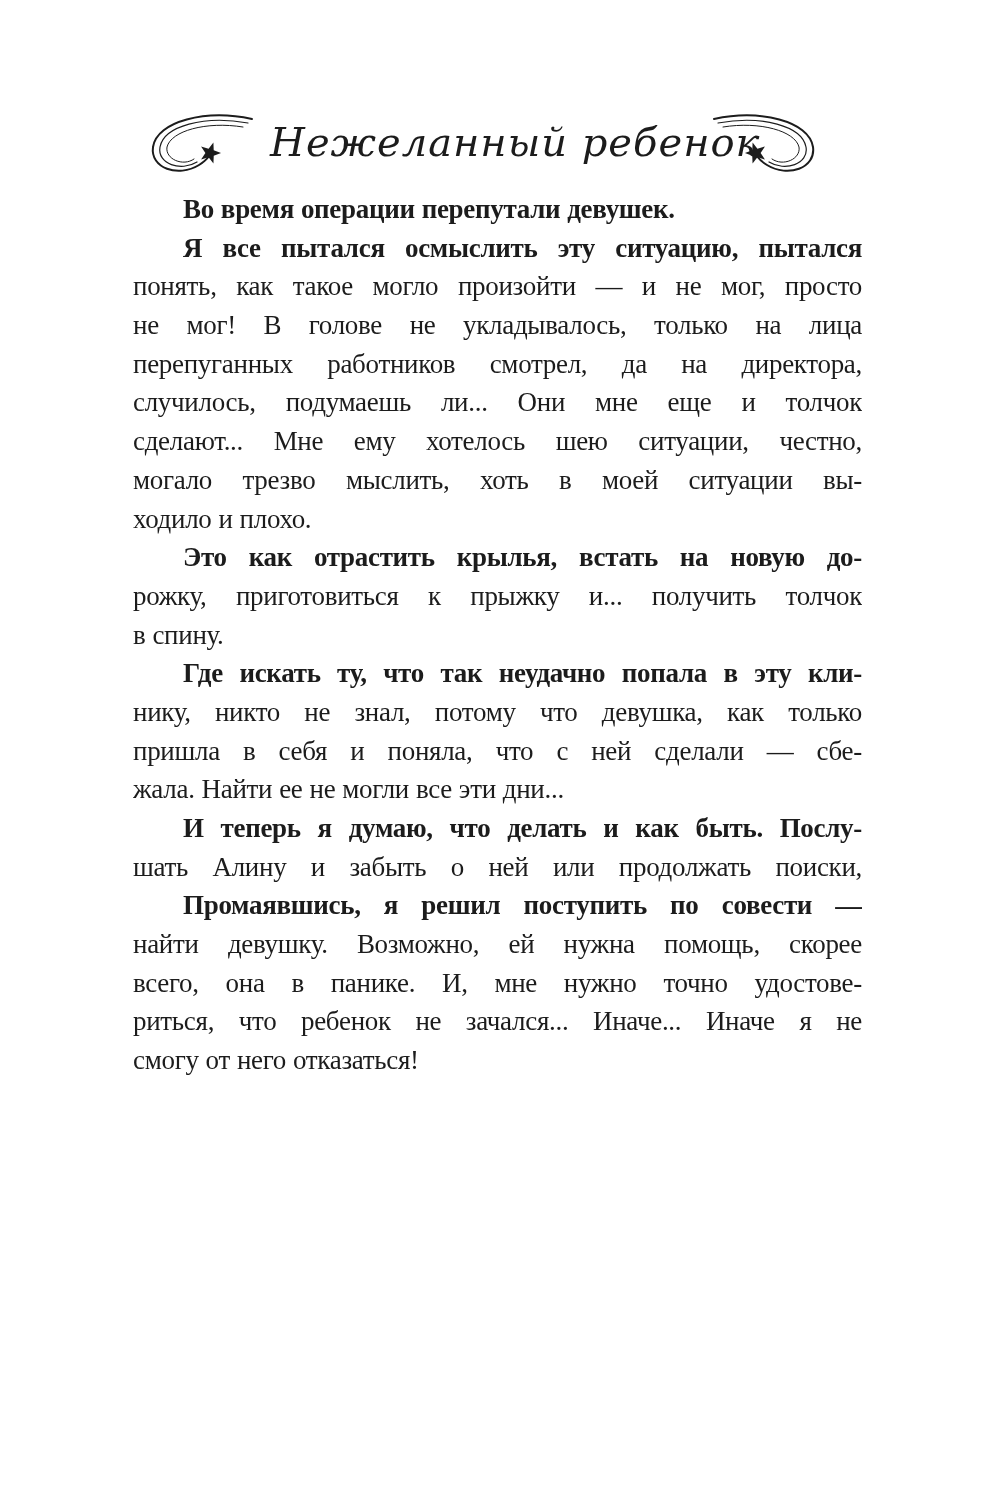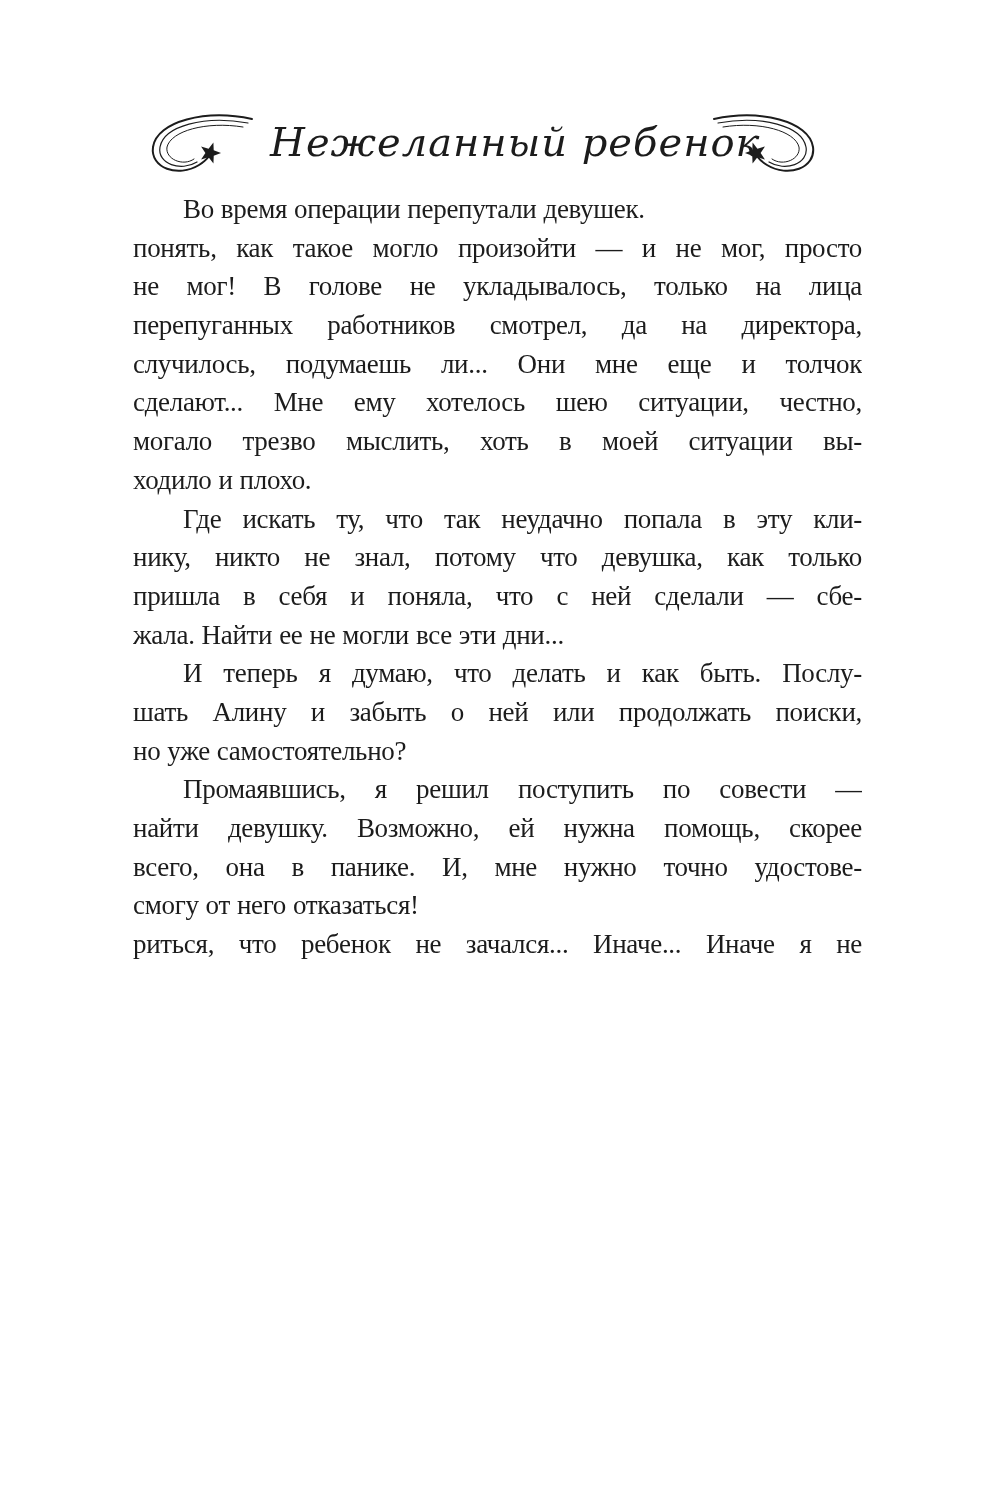--- a/index.html
+++ b/index.html
@@ -55,21 +55,21 @@
     font-size: 27px;
     line-height: 38.7px;
     height: 38.7px;
     letter-spacing: -0.3px;
     word-spacing: 0.5px;
     text-align: justify;
     text-align-last: justify;
     white-space: normal;
     overflow: hidden;
   }
-  .line.first { text-indent: 50px; }
+  .line.first { text-indent: 50px; font-weight: bold; }
   .line.last  { text-align-last: left; }
 </style>
 </head>
 <body>
 
 <div class="page">
 
   <div class="running-head">
 
     <div class="ornament ornament-left">
@@ -94,41 +94,46 @@
 
   </div>
 
   <div class="text-block">
       <div class="para">
         <div class="line first last">Во время операции перепутали девушек.</div>
       </div>
       <div class="para">
       </div>
       <div class="para">
+        <div class="line first">Я все пытался осмыслить эту ситуацию, пытался</div>
         <div class="line">понять, как такое могло произойти — и не мог, просто</div>
         <div class="line">не мог! В голове не укладывалось, только на лица</div>
         <div class="line">перепуганных работников смотрел, да на директора,</div>
         <div class="line">случилось, подумаешь ли... Они мне еще и толчок</div>
         <div class="line">сделают... Мне ему хотелось шею ситуации, честно,</div>
         <div class="line">могало трезво мыслить, хоть в моей ситуации вы-</div>
         <div class="line last">ходило и плохо.</div>
+      </div>
+      <div class="para">
+        <div class="line first">Это как отрастить крылья, встать на новую до-</div>
+        <div class="line">рожку, приготовиться к прыжку и... получить толчок</div>
+        <div class="line last">в спину.</div>
       </div>
       <div class="para">
         <div class="line first">Где искать ту, что так неудачно попала в эту кли-</div>
         <div class="line">нику, никто не знал, потому что девушка, как только</div>
         <div class="line">пришла в себя и поняла, что с ней сделали — сбе-</div>
         <div class="line last">жала. Найти ее не могли все эти дни...</div>
       </div>
       <div class="para">
         <div class="line first">И теперь я думаю, что делать и как быть. Послу-</div>
         <div class="line">шать Алину и забыть о ней или продолжать поиски,</div>
-        <div class="line last">но уже самостоятельно?</div>
       </div>
       <div class="para">
         <div class="line first">Промаявшись, я решил поступить по совести —</div>
         <div class="line">найти девушку. Возможно, ей нужна помощь, скорее</div>
         <div class="line">всего, она в панике. И, мне нужно точно удостове-</div>
+        <div class="line">риться, что ребенок не зачался... Иначе... Иначе я не</div>
         <div class="line last">смогу от него отказаться!</div>
-        <div class="line">риться, что ребенок не зачался... Иначе... Иначе я не</div>
       </div>
     </div>
 
 </div>
 
 </body></html>

